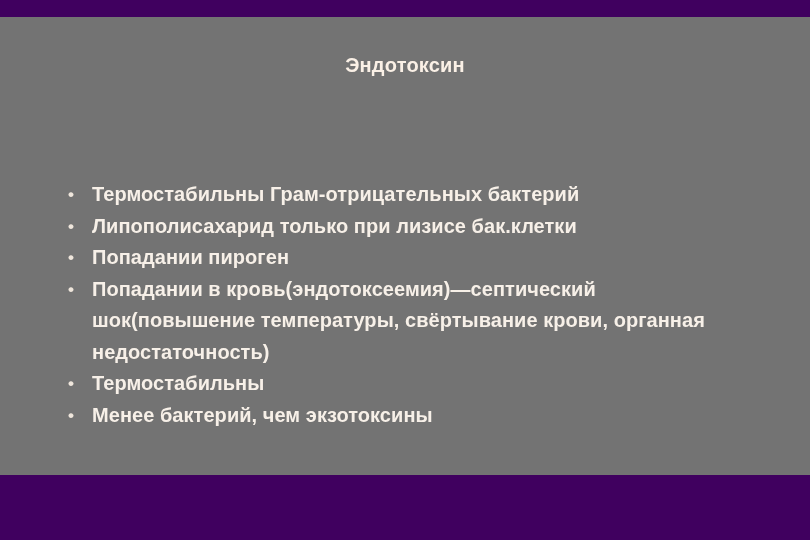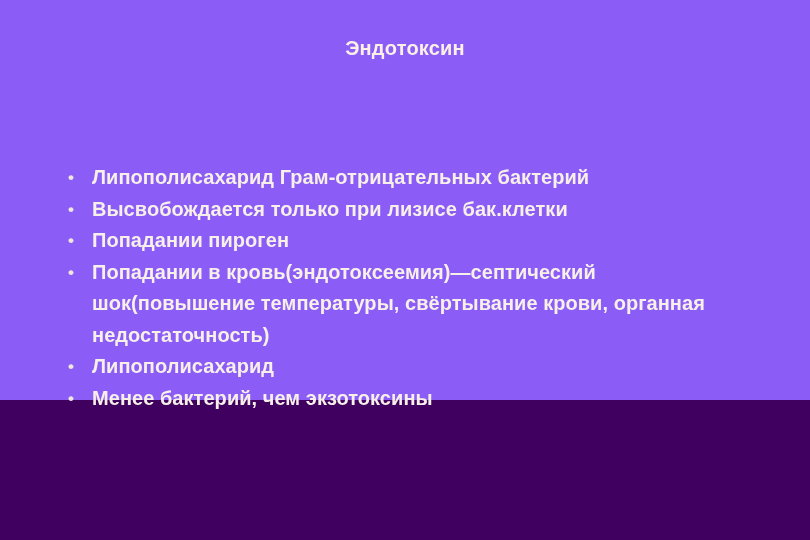--- a/index.html
+++ b/index.html
@@ -9,22 +9,23 @@
   body {
     width: 810px;
     height: 540px;
     overflow: hidden;
     background: #40005f;
     font-family: "Liberation Sans", sans-serif;
   }
   #slide {
     position: relative;
     width: 810px;
-    height: 400px;
-    background: #8b5cf6;
+    height: 458px;
+    background: #737373;
+    margin-top: 17px;
   }
   #slide-title {
     position: absolute;
     left: 0;
     top: 36px;
     width: 810px;
     text-align: center;
     font-size: 20px;
     font-weight: bold;
     line-height: 24px;
@@ -69,41 +70,41 @@
 <body>
 
 <div id="slide">
 
   <div id="slide-title">Эндотоксин</div>
 
   <ul id="bullet-list">
 
     <li class="bullet-item">
       <span class="bullet-marker">•</span>
-      <span class="bullet-text">Липополисахарид Грам-отрицательных бактерий</span>
+      <span class="bullet-text">Термостабильны Грам-отрицательных бактерий</span>
     </li>
 
     <li class="bullet-item">
       <span class="bullet-marker">•</span>
-      <span class="bullet-text">Высвобождается только при лизисе бак.клетки</span>
+      <span class="bullet-text">Липополисахарид только при лизисе бак.клетки</span>
     </li>
 
     <li class="bullet-item">
       <span class="bullet-marker">•</span>
       <span class="bullet-text">Попадании пироген</span>
     </li>
 
     <li class="bullet-item">
       <span class="bullet-marker">•</span>
       <span class="bullet-text">Попадании в кровь(эндотоксеемия)—септический шок(повышение температуры, свёртывание крови, органная недостаточность)</span>
     </li>
 
     <li class="bullet-item">
       <span class="bullet-marker">•</span>
-      <span class="bullet-text">Липополисахарид</span>
+      <span class="bullet-text">Термостабильны</span>
     </li>
 
     <li class="bullet-item">
       <span class="bullet-marker">•</span>
       <span class="bullet-text">Менее бактерий, чем экзотоксины</span>
     </li>
 
   </ul>
 
 </div>

